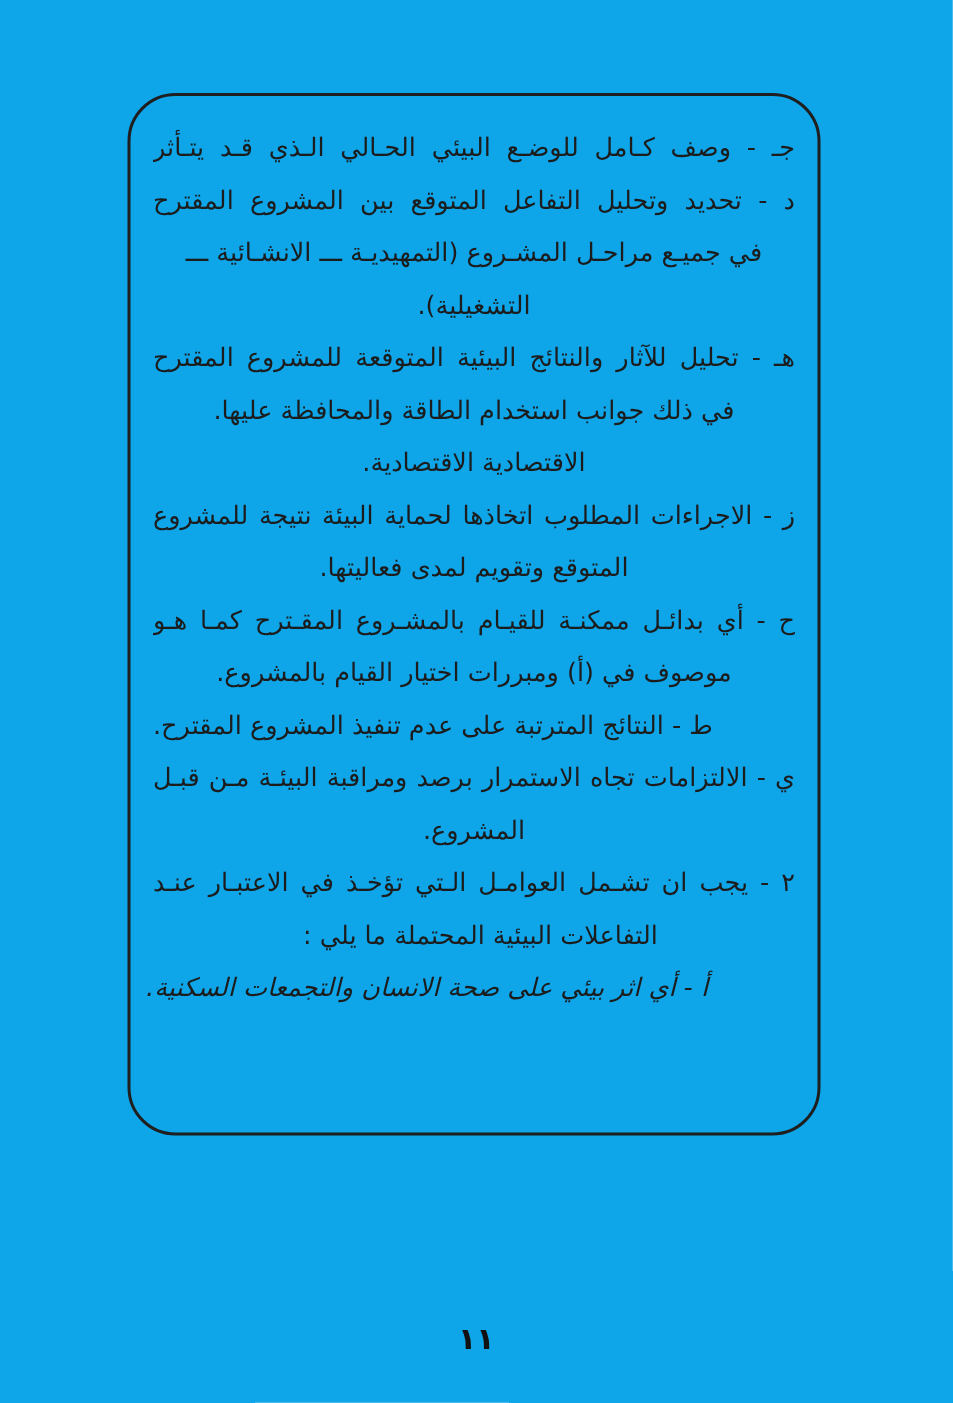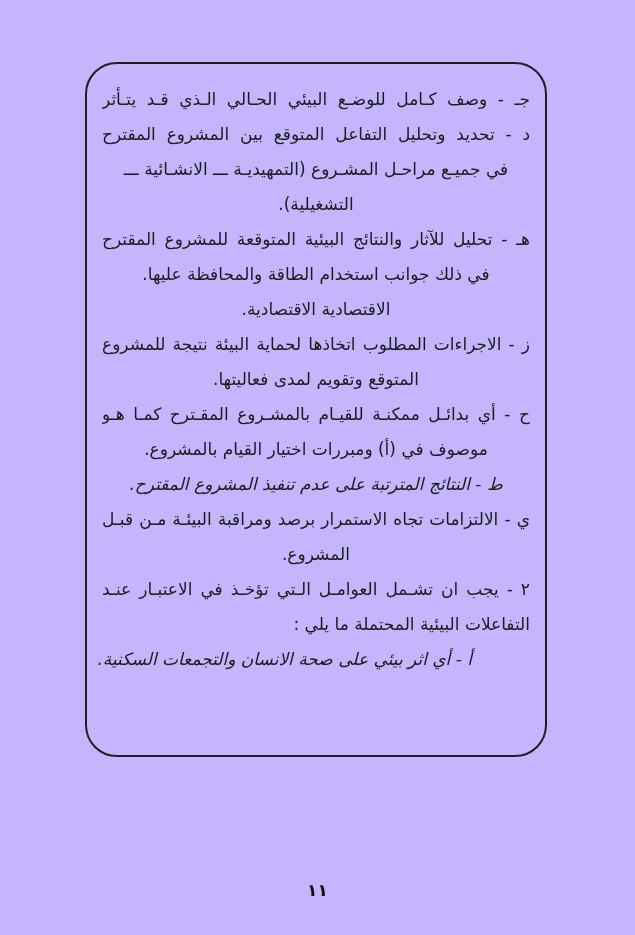--- a/index.html
+++ b/index.html
@@ -13,21 +13,21 @@
     background: #fefefe;
     font-family: "DejaVu Sans", sans-serif;
     color: #1c1c1c;
     overflow: hidden;
   }
   .page {
     position: absolute;
     left: 0; top: 0;
     width: 635px;
     height: 935px;
-    background: #c4b5fd;
+    background: #0ea5e9;
   }
   .frame {
     position: absolute;
     left: 85px;
     top: 62px;
     width: 462px;
     height: 695px;
     box-sizing: border-box;
     border: 2px solid #1f1f1f;
     border-radius: 32px;
@@ -47,43 +47,42 @@
     color: #1c1c1c;
     white-space: nowrap;
   }
   .item-full {
     text-align: justify;
     text-align-last: justify;
     white-space: normal;
     overflow: hidden;
   }
   .item {
-    text-align: center;
-    font-style: italic;
+    text-align: left;
   }
   .sub-item {
     text-align: right;
     padding-right: 58px;
     font-style: italic;
   }
   .cont {
     text-align: center;
   }
   .cont-shift {
     margin-left: 100px;
-    text-align: right;
+    text-align: left;
   }
   .page-number {
     position: absolute;
     left: 0;
     top: 880px;
     width: 635px;
     text-align: center;
     direction: rtl;
-    font-size: 17px;
+    font-size: 20px;
     font-weight: 700;
     letter-spacing: 2px;
     color: #111;
   }
 </style>
 </head>
 <body>
 
 <div class="page">
 

